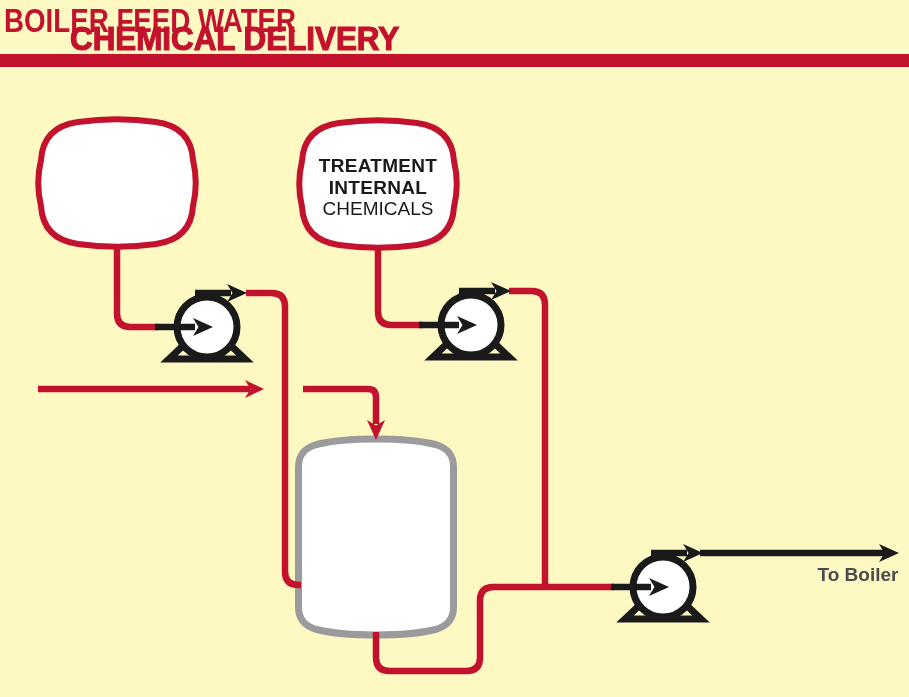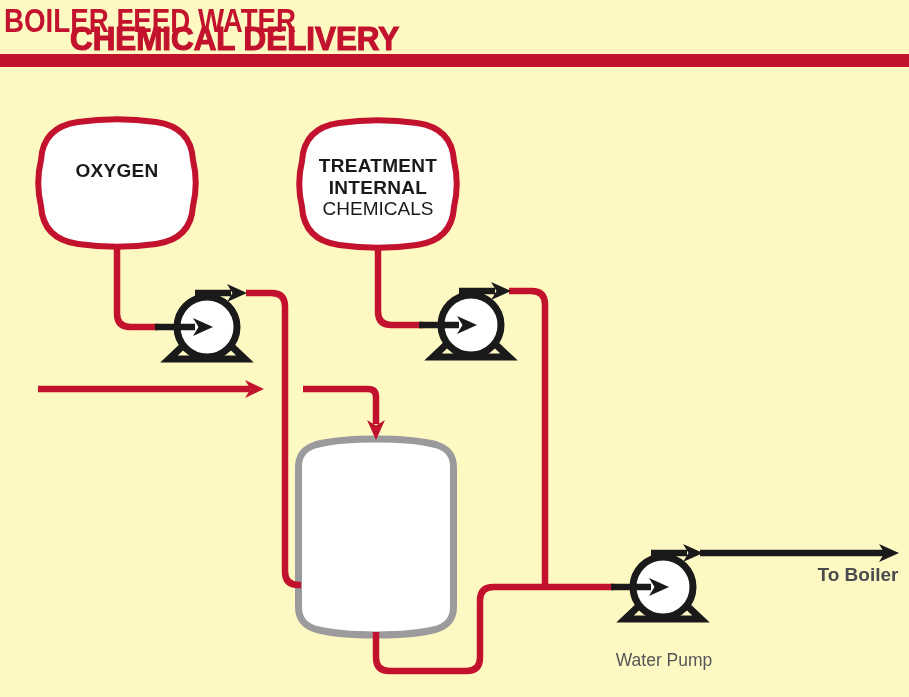--- a/index.html
+++ b/index.html
@@ -80,30 +80,28 @@
 
     <use href="#tankShape" transform="translate(38,119)"></use>
     <use href="#tankShape" transform="translate(299,120)"></use>
 
     <use href="#pumpIcon" x="207" y="327"></use>
     <use href="#pumpIcon" x="471" y="325"></use>
     <use href="#pumpIcon" x="663" y="587"></use>
   </svg>
 
   <div class="abs tank-label tank1-label">
-    <div class="b">OXYGEN</div>
   </div>
 
   <div class="abs tank-label tank2-label">
     <div class="b">TREATMENT</div>
     <div class="b">INTERNAL</div>
     <div>CHEMICALS</div>
   </div>
 
 
 
   <div class="abs boiler-label">To Boiler</div>
 
   <div class="abs booster-label">
-    <div>Water Pump</div>
   </div>
 
 </div>
 
 </body></html>

